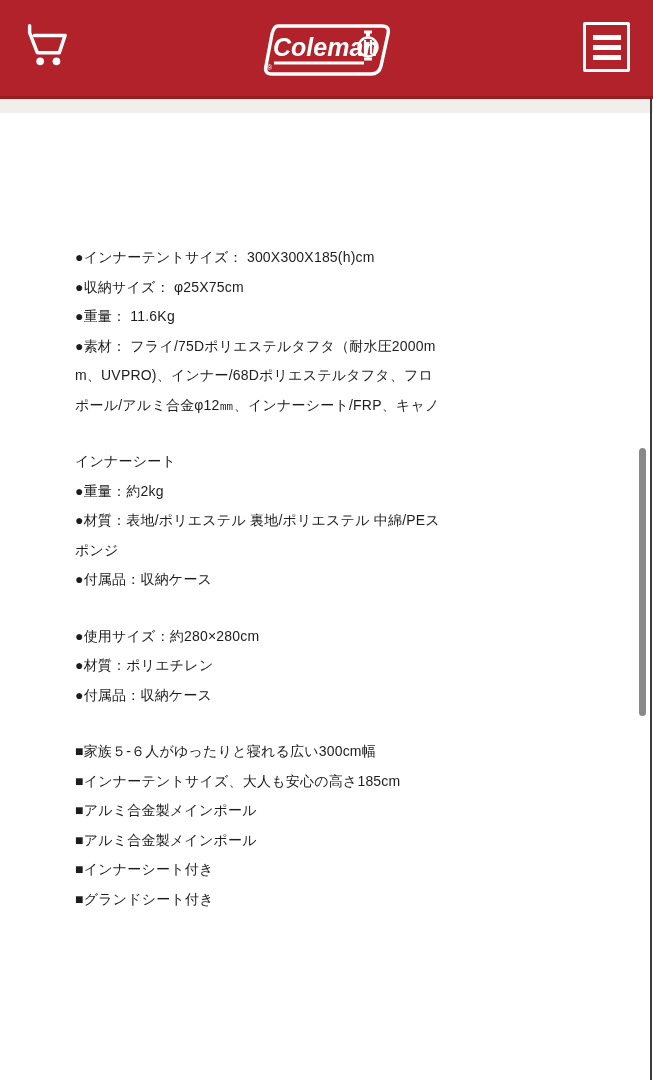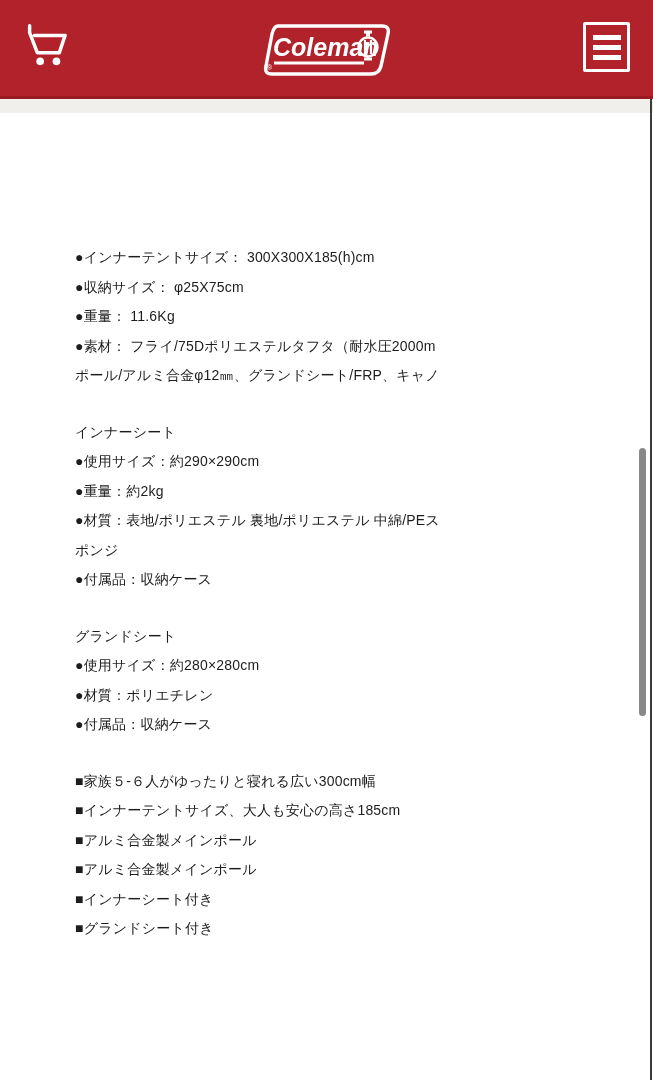--- a/index.html
+++ b/index.html
@@ -140,32 +140,31 @@
   </header>
 
   <div class="subheader-strip"></div>
 
   <main class="content">
     <div class="section">
         <div class="line">●インナーテントサイズ： 300X300X185(h)cm</div>
         <div class="line">●収納サイズ： φ25X75cm</div>
         <div class="line">●重量： 11.6Kg</div>
         <div class="line">●素材： フライ/75Dポリエステルタフタ（耐水圧2000m</div>
-        <div class="line">ポール/アルミ合金φ12㎜、グランドシート/FRP、キャノ</div>
+        <div class="line">m、UVPRO)、インナー/68Dポリエステルタフタ、フロ</div>
+        <div class="line">ポール/アルミ合金φ12㎜、インナーシート/FRP、キャノ</div>
       </div>
     <div class="section">
         <div class="line">インナーシート</div>
-        <div class="line">●使用サイズ：約290×290cm</div>
         <div class="line">●重量：約2kg</div>
         <div class="line">●材質：表地/ポリエステル 裏地/ポリエステル 中綿/PEス</div>
         <div class="line">ポンジ</div>
         <div class="line">●付属品：収納ケース</div>
       </div>
     <div class="section">
-        <div class="line">グランドシート</div>
         <div class="line">●使用サイズ：約280×280cm</div>
         <div class="line">●材質：ポリエチレン</div>
         <div class="line">●付属品：収納ケース</div>
       </div>
     <div class="section">
         <div class="line">■家族５-６人がゆったりと寝れる広い300cm幅</div>
         <div class="line">■インナーテントサイズ、大人も安心の高さ185cm</div>
         <div class="line">■アルミ合金製メインポール</div>
         <div class="line">■アルミ合金製メインポール</div>
         <div class="line">■インナーシート付き</div>

